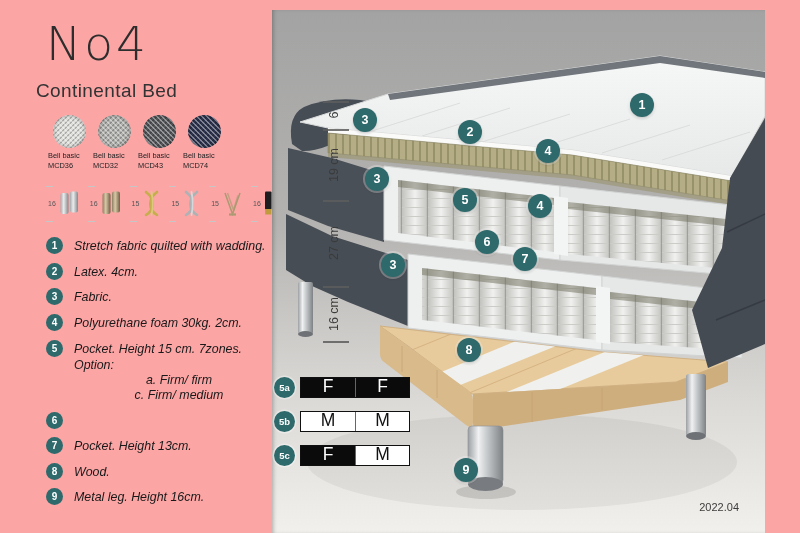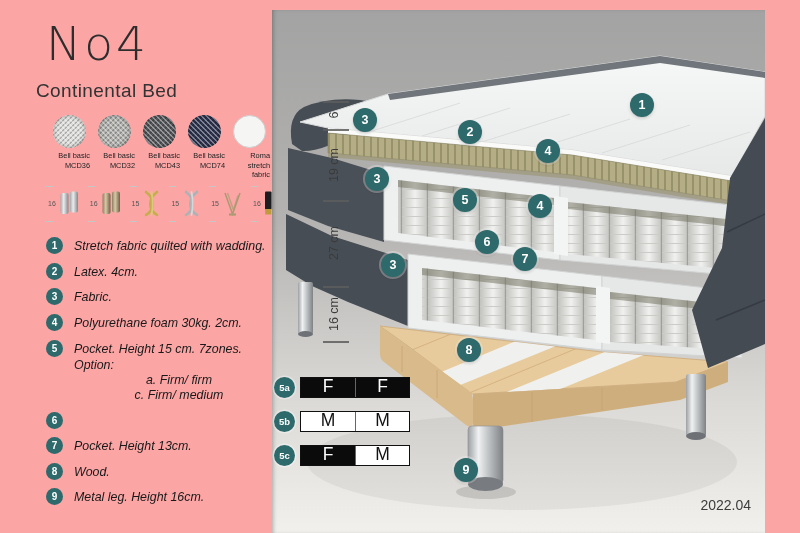--- a/index.html
+++ b/index.html
@@ -7,21 +7,21 @@
   .stage { position:relative; width:800px; height:533px; background:#fca5a5;
            font-family:"Liberation Sans", sans-serif; overflow:hidden; }
 
   
   .title { position:absolute; left:46px; top:16px; font-family:"DejaVu Sans",sans-serif;
            font-weight:200; font-size:47px; letter-spacing:3px; color:#2d2d2d; }
   .subtitle { position:absolute; left:36px; top:80px; font-size:19px; font-weight:300;
               letter-spacing:.4px; color:#333; }
 
   .swatches { position:absolute; left:48px; top:115px; display:flex; gap:3px; }
-  .swatch { width:42px; text-align:right; }
+  .swatch { width:42px; text-align:left; }
   .sw-c { width:33px; height:33px; border-radius:50%; margin:0 auto 3px auto;
           box-shadow: inset 0 0 4px rgba(0,0,0,.35); }
   .sw-c.plain { box-shadow:none; border:1px solid #cfcfcf; }
   .sw-l { font-size:7.4px; color:#222; line-height:1.3; }
 
   .legs { position:absolute; left:46px; top:186px; display:flex; gap:5px; align-items:flex-end; }
   .leg { position:relative; display:flex; align-items:center; gap:1px; padding:4px 2px 5px 2px; }
   .leg::before, .leg::after { content:""; position:absolute; left:0; width:7px; height:1px; background:#c6c6c6; }
   .leg::before { top:0; } .leg::after { bottom:0; }
   .leg-num { font-size:7px; color:#555; margin-right:1px; }
@@ -54,21 +54,21 @@
   .f-row { display:flex; align-items:center; gap:5px; margin-bottom:12px; height:22px;justify-content:flex-end; }
   .f-id { width:21px; height:21px; border-radius:50%; background:#2e696b; color:#fff;
           font-size:9.5px; font-weight:bold; display:flex; align-items:center; justify-content:center;
           box-shadow:0 0 0 1.5px rgba(255,255,255,.35); flex:none; }
   .f-box { display:flex; border:1.6px solid #101010; background:#fff; }
   .f-cell { width:54px; height:19px; display:flex; align-items:center; justify-content:center;
             font-size:17.5px; color:#111; line-height:1; }
   .f-cell.filled { background:#0b0b0b; color:#fff; }
   .f-cell + .f-cell { border-left:1.2px solid #666; }
 
-  .version { position:absolute; right:14px; bottom:20px; font-size:14px; color:#3c3c3c; }
+  .version { position:absolute; right:26px; bottom:20px; font-size:11px; color:#3c3c3c; }
 </style>
 </head>
 <body>
 
 <div class="stage">
 
   <div class="title">No4</div>
   <div class="subtitle">Continental Bed</div>
 
   <div class="swatches">
@@ -91,27 +91,20 @@
         <div class="sw-l">
           <div>Bell basic</div>
           <div>MCD43</div>
         </div>
       </div>
       <div class="swatch">
         <div class="sw-c" style="background: repeating-linear-gradient(45deg, rgba(255, 255, 255, 0.4) 0px, rgba(255, 255, 255, 0.4) 1.5px, rgba(255, 255, 255, 0) 1.5px, rgba(255, 255, 255, 0) 3.5px), repeating-linear-gradient(-45deg, rgba(0, 0, 0, 0.22) 0px, rgba(0, 0, 0, 0.22) 1.5px, rgba(0, 0, 0, 0) 1.5px, rgba(0, 0, 0, 0) 3.5px), rgb(46, 52, 80);"></div>
         <div class="sw-l">
           <div>Bell basic</div>
           <div>MCD74</div>
-        </div>
-      </div>
-      <div class="swatch">
-        <div class="sw-c plain" style="background: rgb(245, 245, 244);"></div>
-        <div class="sw-l">
-          <div>Roma</div>
-          <div>stretch fabric</div>
         </div>
       </div>
     </div>
   <div class="legs">
       <div class="leg">
         <span class="leg-num">16</span>
         <span class="leg-icon"><svg width="23" height="27" viewBox="0 0 23 27">
             <defs>
               <linearGradient id="gcs" x1="0" y1="0" x2="1" y2="0">
                 <stop offset="0" stop-color="#a7aaad"></stop>

